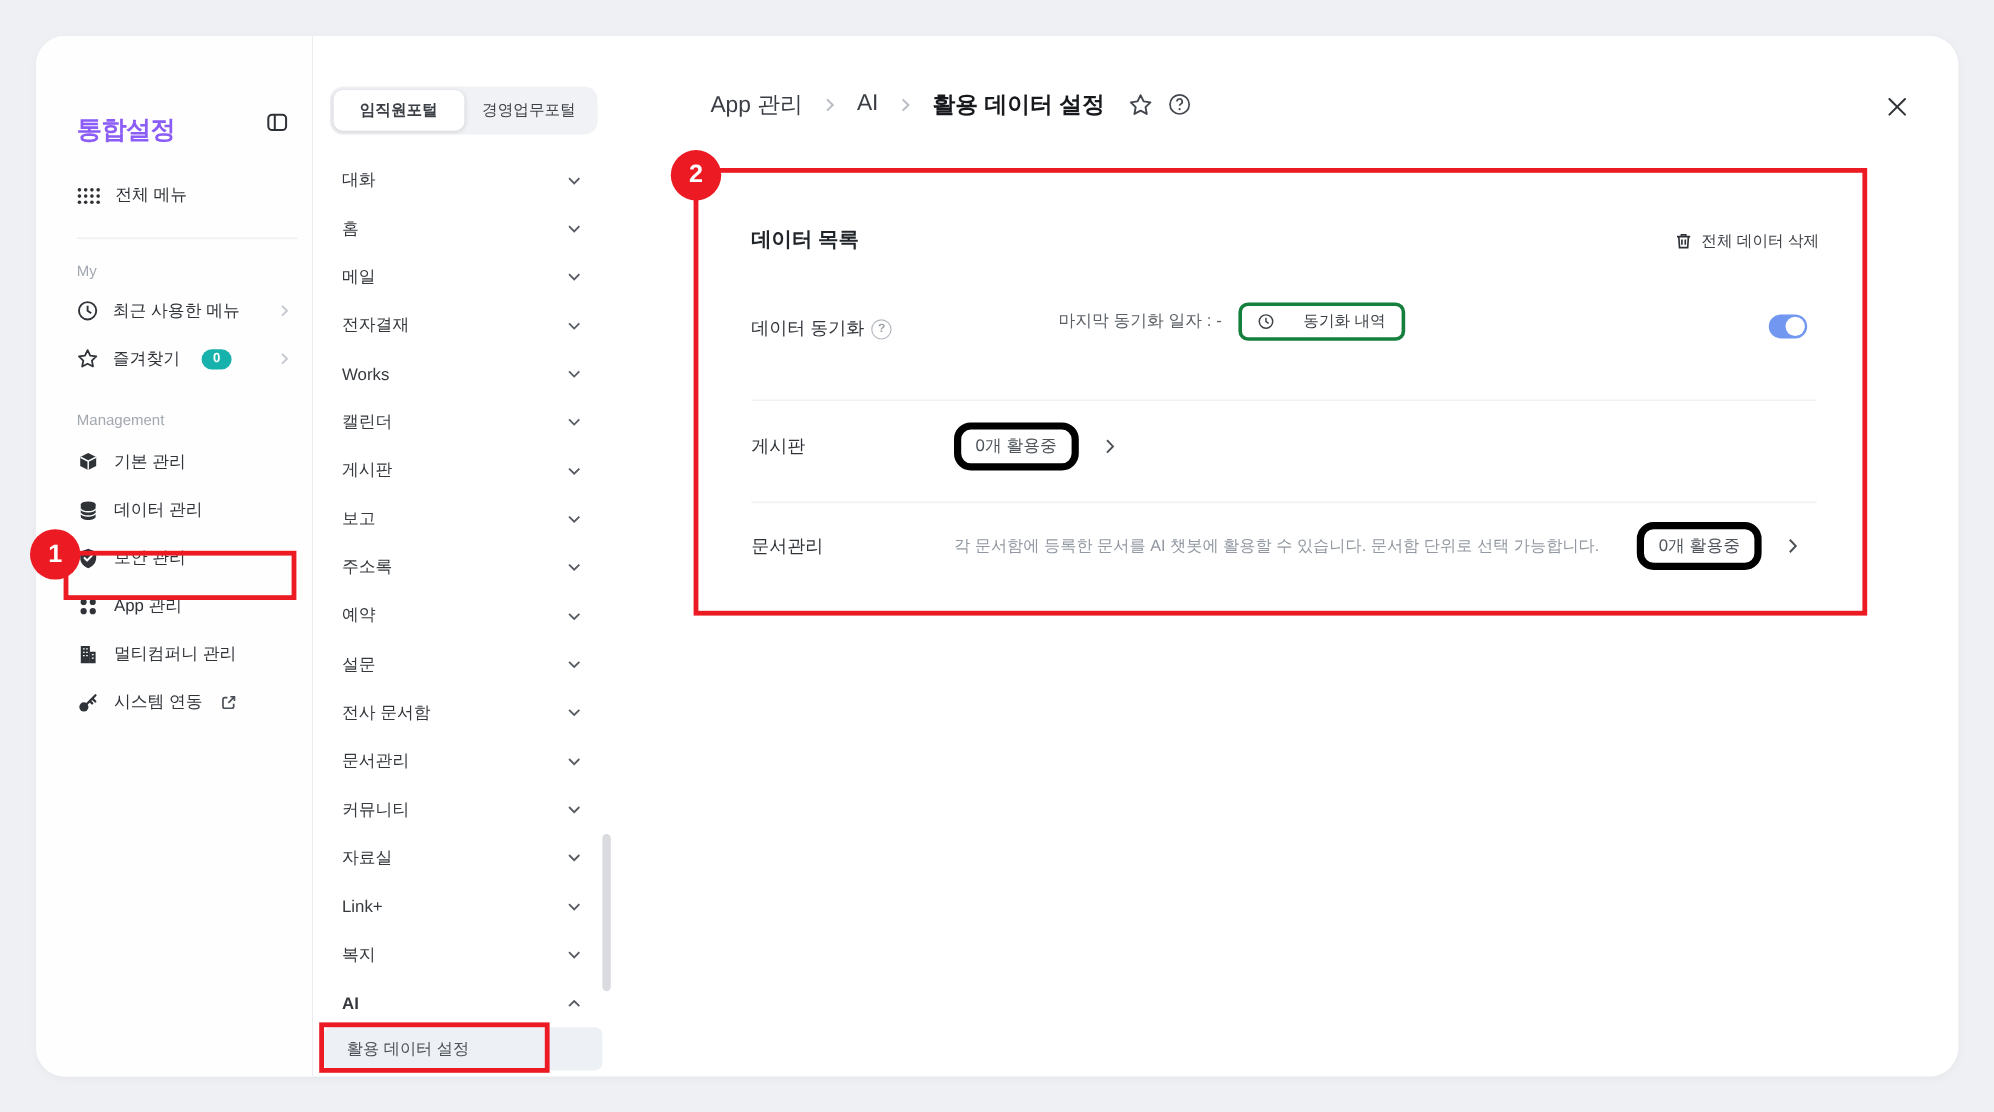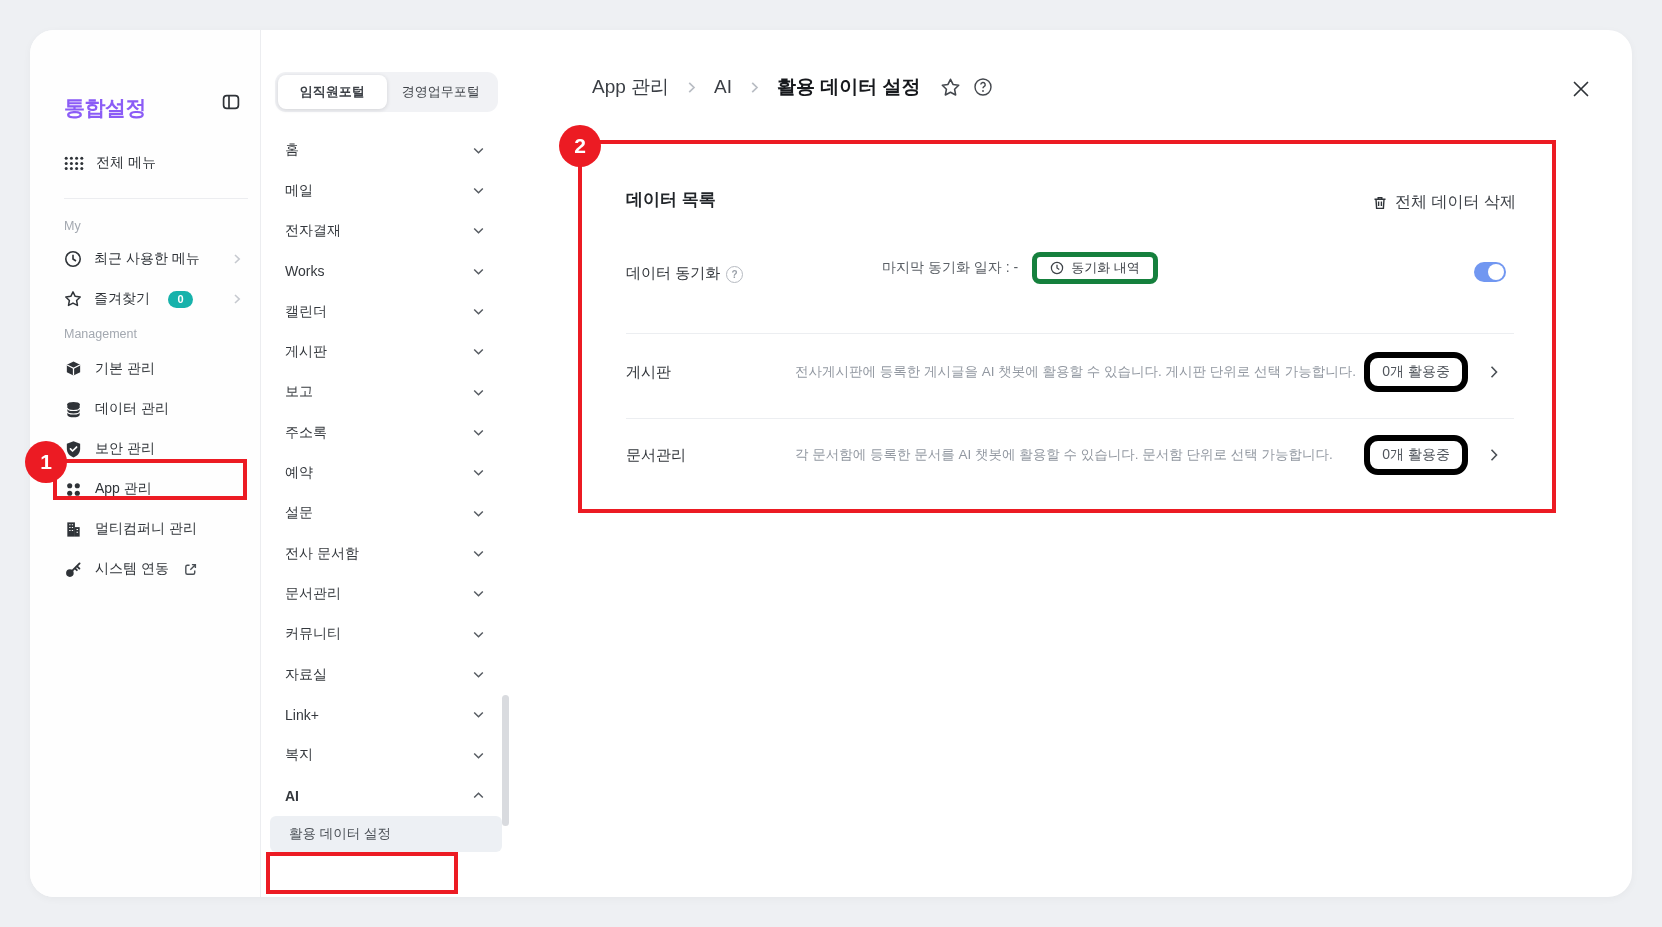--- a/index.html
+++ b/index.html
@@ -51,29 +51,29 @@
   
   .content{flex:1;position:relative;border-radius:0 24px 24px 0;}
   .breadcrumb{position:absolute;left:80px;top:44px;display:flex;align-items:center;gap:15px;font-size:19px;color:#3a3e44;}
   .crumb-sep{color:#b9bdc4;display:flex;align-items:center;}
   .crumb-last{color:#17191d;font-weight:600;}
   .crumb-icons{display:flex;align-items:center;gap:12px;margin-left:4px;color:#43474d;}
   .close-btn{position:absolute;top:46px;right:38px;width:26px;height:26px;display:flex;align-items:center;justify-content:center;cursor:pointer;}
 
   .panel{position:absolute;left:66px;top:110px;width:978px;height:415px;}
   .panel-title{position:absolute;left:48px;top:48px;font-size:17px;font-weight:700;color:#212529;}
-  .delete-all{position:absolute;right:40px;top:52px;display:flex;align-items:center;gap:7px;font-size:16px;color:#3d4147;cursor:pointer;}
+  .delete-all{position:absolute;right:40px;top:52px;display:flex;align-items:center;gap:7px;font-size:13px;color:#3d4147;cursor:pointer;}
   .sync-row{position:absolute;left:48px;top:118px;height:30px;display:flex;align-items:center;}
   .sync-label{display:flex;align-items:flex-end;gap:6px;font-size:15px;color:#2f3338;}
   .help-dot{width:15px;height:15px;border-radius:50%;border:1px solid #b6bac1;color:#9aa0a8;font-size:10px;
     display:inline-flex;align-items:center;justify-content:center;font-weight:700;}
   .sync-center{position:absolute;left:304px;top:112px;display:flex;align-items:center;gap:14px;}
   .last-sync{font-size:14px;color:#5b6066;}
-  .hist-btn{height:32px;border:5px solid #15803d;border-radius:8px;background:#fff;display:flex;align-items:center;
-    gap:7px;padding:0 13px;font-size:13px;color:#3d4147;cursor:pointer;}
+  .hist-btn{height:32px;border:3px solid #15803d;border-radius:8px;background:#fff;display:flex;align-items:center;
+    gap:24px;padding:0 13px;font-size:13px;color:#3d4147;cursor:pointer;}
   .toggle{position:absolute;right:50px;top:122px;width:32px;height:20px;border-radius:10px;background:#7197f1;cursor:pointer;}
   .toggle .knob{position:absolute;right:2px;top:2px;width:16px;height:16px;border-radius:50%;background:#fff;}
   .pdiv{position:absolute;left:48px;right:42px;height:1px;background:#eceef1;}
   .data-row{position:absolute;left:48px;right:54px;height:44px;display:flex;align-items:center;}
   .row-label{width:169px;font-size:15px;font-weight:500;color:#2f3338;flex:0 0 169px;}
   .row-desc{flex:1;font-size:13.5px;color:#9298a1;}
   .row-badge{border:6px solid #000000;border-radius:14px;padding:5px 12px;font-size:14px;color:#4f545b;white-space:nowrap;}
   .row-chev{margin-left:18px;color:#4b5056;cursor:pointer;display:flex;}
 
   
@@ -143,21 +143,21 @@
         <span class="badge-teal">0</span>
         <span class="spacer"></span>
         <span class="chev">
           <svg width="14" height="14" viewBox="0 0 14 14" fill="none" stroke="currentColor" stroke-width="1.6">
               <path d="m5 3 4.2 4L5 11"></path>
             </svg>
         </span>
       </div>
     </div>
 
-    <div class="sb-sec" style="margin-top:8px;">Management</div>
+    <div class="sb-sec" style="margin-top:24px;">Management</div>
     <div class="mgmt-list">
       <div class="sb-item">
         <svg width="19" height="19" viewBox="0 0 20 20">
           <path d="M10 1.6 3 5.1v7.8l7 3.5 7-3.5V5.1z" fill="#2f3338"></path>
           <path d="M3.3 5.3 10 8.7l6.7-3.4M10 8.7v7.5" stroke="#fff" stroke-width="1.3" fill="none"></path>
         </svg>
         <span class="lbl">기본 관리</span>
       </div>
       <div class="sb-item">
         <svg width="19" height="19" viewBox="0 0 20 20">
@@ -206,20 +206,28 @@
       </div>
     </div>
   </div>
 
   <div class="menucol">
     <div class="tabs">
       <div class="tab active">임직원포털</div>
       <div class="tab">경영업무포털</div>
     </div>
     <div class="menu-list">
+      <div class="menu-item">
+          <span>대화</span>
+          <span class="chev">
+            <svg width="15" height="15" viewBox="0 0 15 15" fill="none" stroke="currentColor" stroke-width="1.5">
+              <path d="m3.2 5.5 4.3 4.3 4.3-4.3"></path>
+            </svg>
+          </span>
+        </div>
       <div class="menu-item">
           <span>홈</span>
           <span class="chev">
             <svg width="15" height="15" viewBox="0 0 15 15" fill="none" stroke="currentColor" stroke-width="1.5">
               <path d="m3.2 5.5 4.3 4.3 4.3-4.3"></path>
             </svg>
           </span>
         </div>
       <div class="menu-item">
           <span>메일</span>
@@ -422,21 +430,20 @@
         </button>
       </div>
       <div class="toggle">
           <span class="knob"></span>
         </div>
 
       <div class="pdiv" style="top:193px;"></div>
 
       <div class="data-row" style="top:210px;">
         <span class="row-label">게시판</span>
-        <span class="row-desc">전사게시판에 등록한 게시글을 AI 챗봇에 활용할 수 있습니다. 게시판 단위로 선택 가능합니다.</span>
         <span class="row-badge">0개 활용중</span>
         <span class="row-chev">
           <svg width="16" height="16" viewBox="0 0 16 16" fill="none" stroke="currentColor" stroke-width="1.6">
               <path d="m5.5 2.8 5 5.2-5 5.2"></path>
             </svg>
         </span>
       </div>
 
       <div class="pdiv" style="top:278px;"></div>
 

